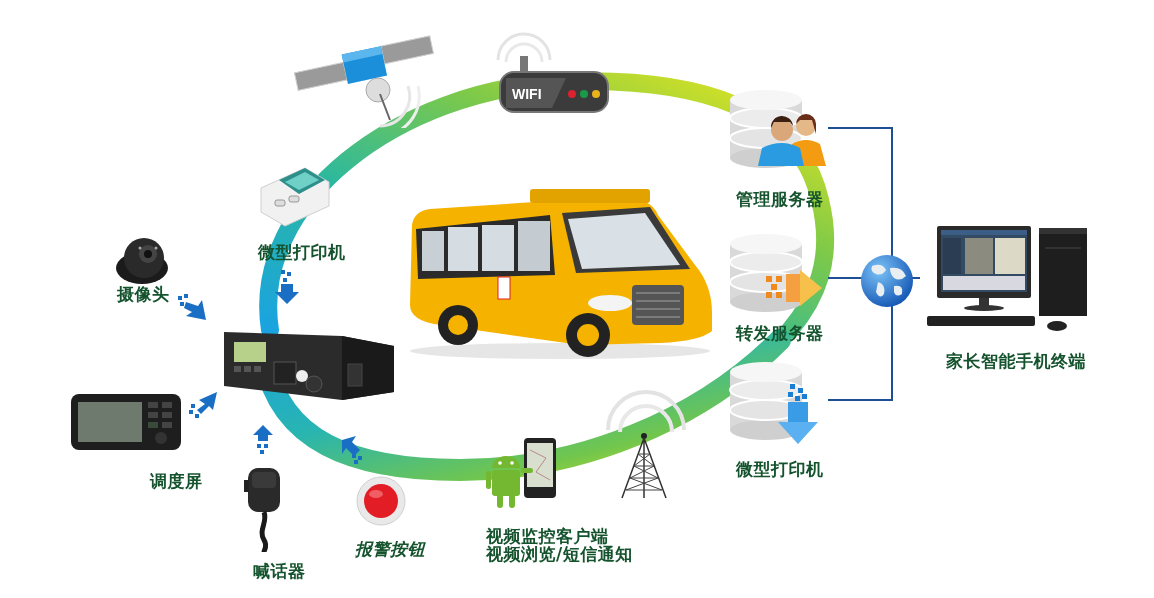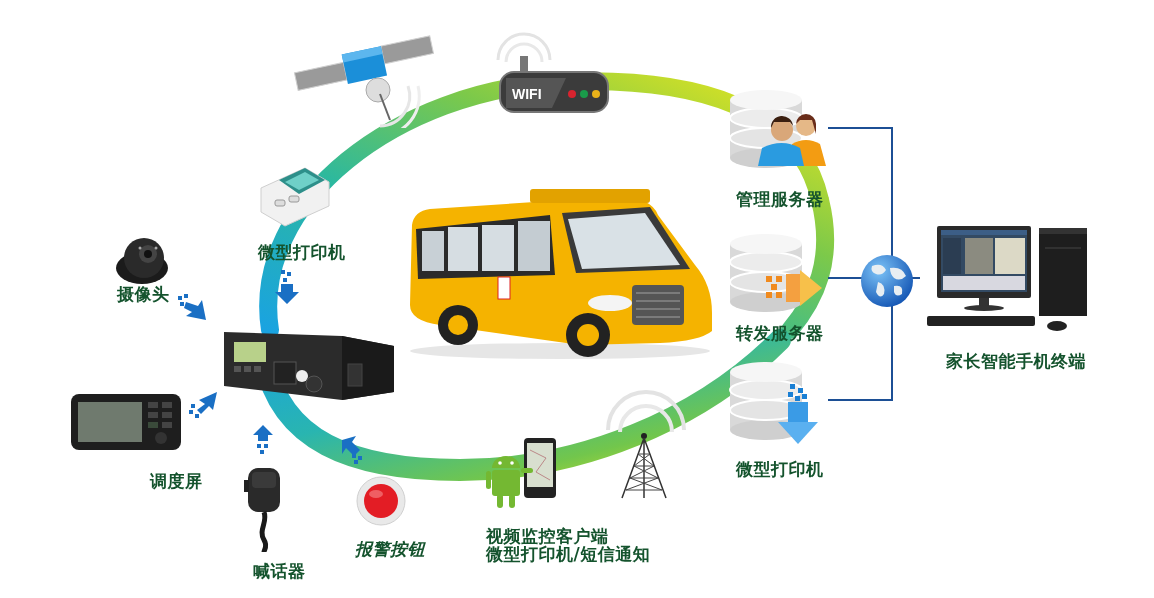--- a/index.html
+++ b/index.html
@@ -219,21 +219,21 @@
       <rect x="0" y="33" width="5" height="18" rx="2.5" fill="#74b832"></rect>
       <rect x="35" y="30" width="12" height="5" rx="2.5" fill="#74b832"></rect>
       <rect x="11" y="56" width="6" height="14" rx="3" fill="#74b832"></rect>
       <rect x="23" y="56" width="6" height="14" rx="3" fill="#74b832"></rect>
       <circle cx="14" cy="25" r="1.8" fill="#fff"></circle>
         <circle cx="26" cy="25" r="1.8" fill="#fff"></circle>
     </g>
   </svg>
 </div>
 <div class="label" style="left:486px;top:525px;">视频监控客户端</div>
-<div class="label" style="left:486px;top:543px;">微型打印机/短信通知</div>
+<div class="label" style="left:486px;top:543px;">视频浏览/短信通知</div>
 
 <div class="abs" style="left:600px;top:380px;">
   <svg width="90" height="120">
     <path d="M 8 50 A 38 38 0 0 1 84 50" stroke="#e3e3e3" stroke-width="4" fill="none"></path>
     <path d="M 20 52 A 26 26 0 0 1 72 52" stroke="#e8e8e8" stroke-width="4" fill="none"></path>
     <circle cx="44" cy="56" r="3" fill="#222"></circle>
     <path d="M 44 58 L 22 118 M 44 58 L 66 118 M 44 58 V 118" stroke="#333" stroke-width="1.5" fill="none"></path>
     <g stroke="#444" stroke-width="1">
       <line x1="38" y1="74" x2="50" y2="74"></line>
         <line x1="34" y1="86" x2="54" y2="86"></line>

